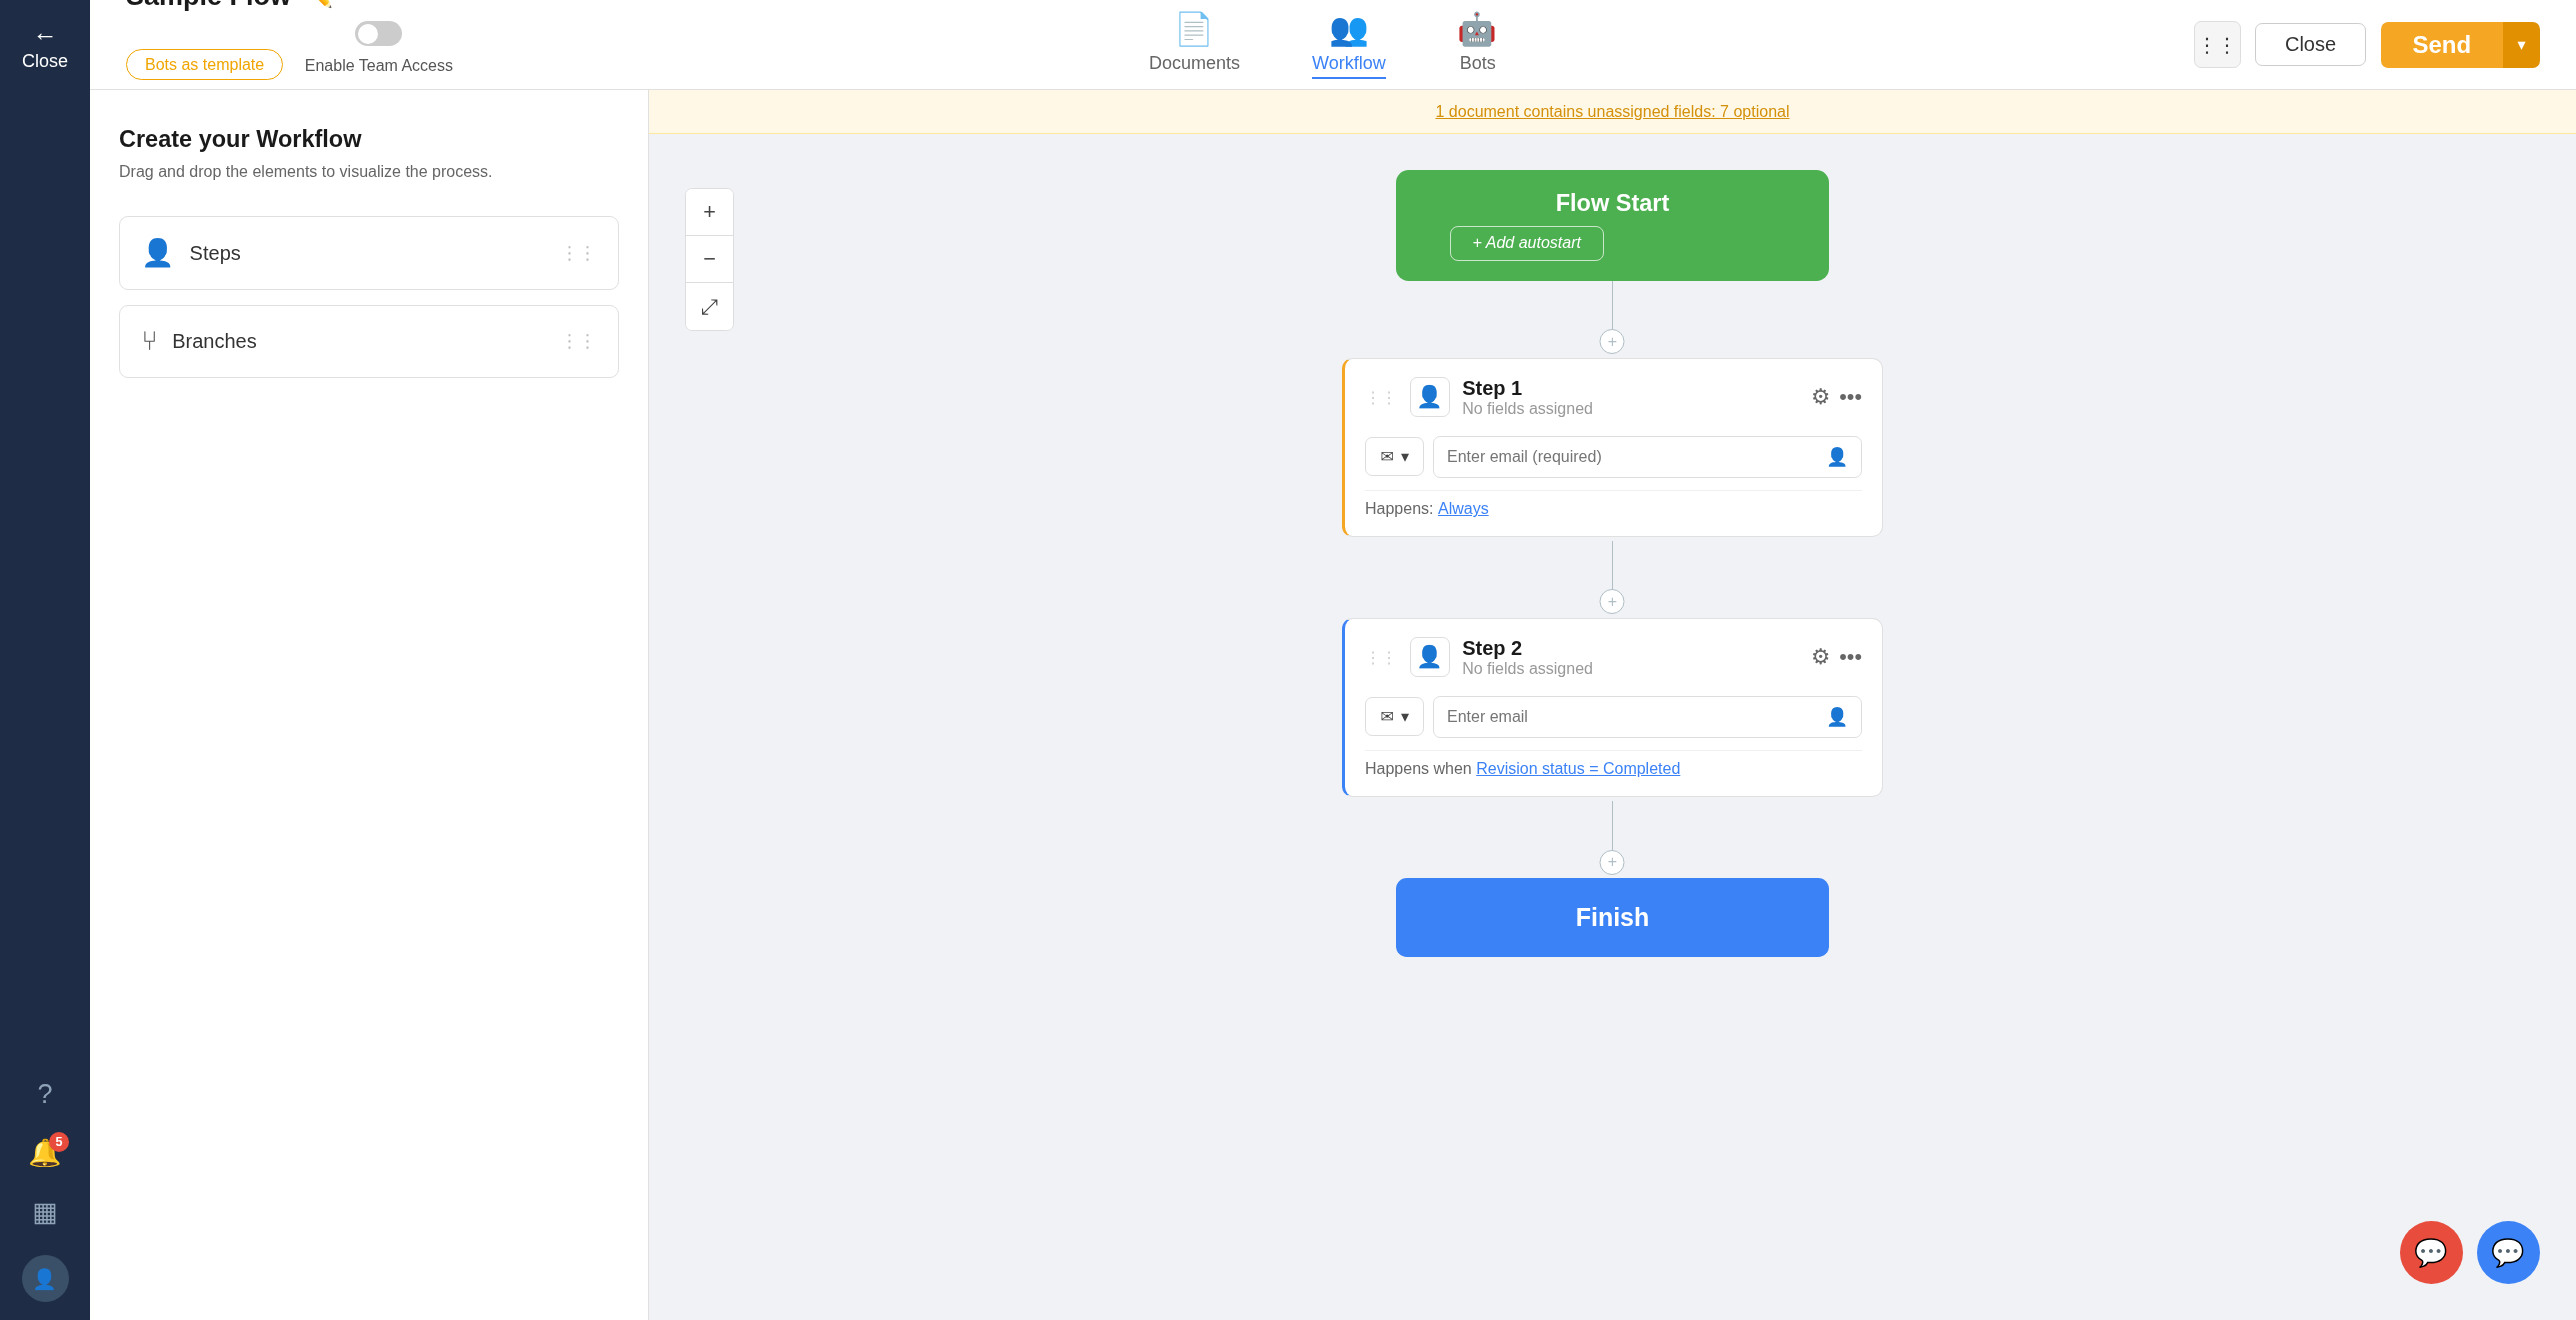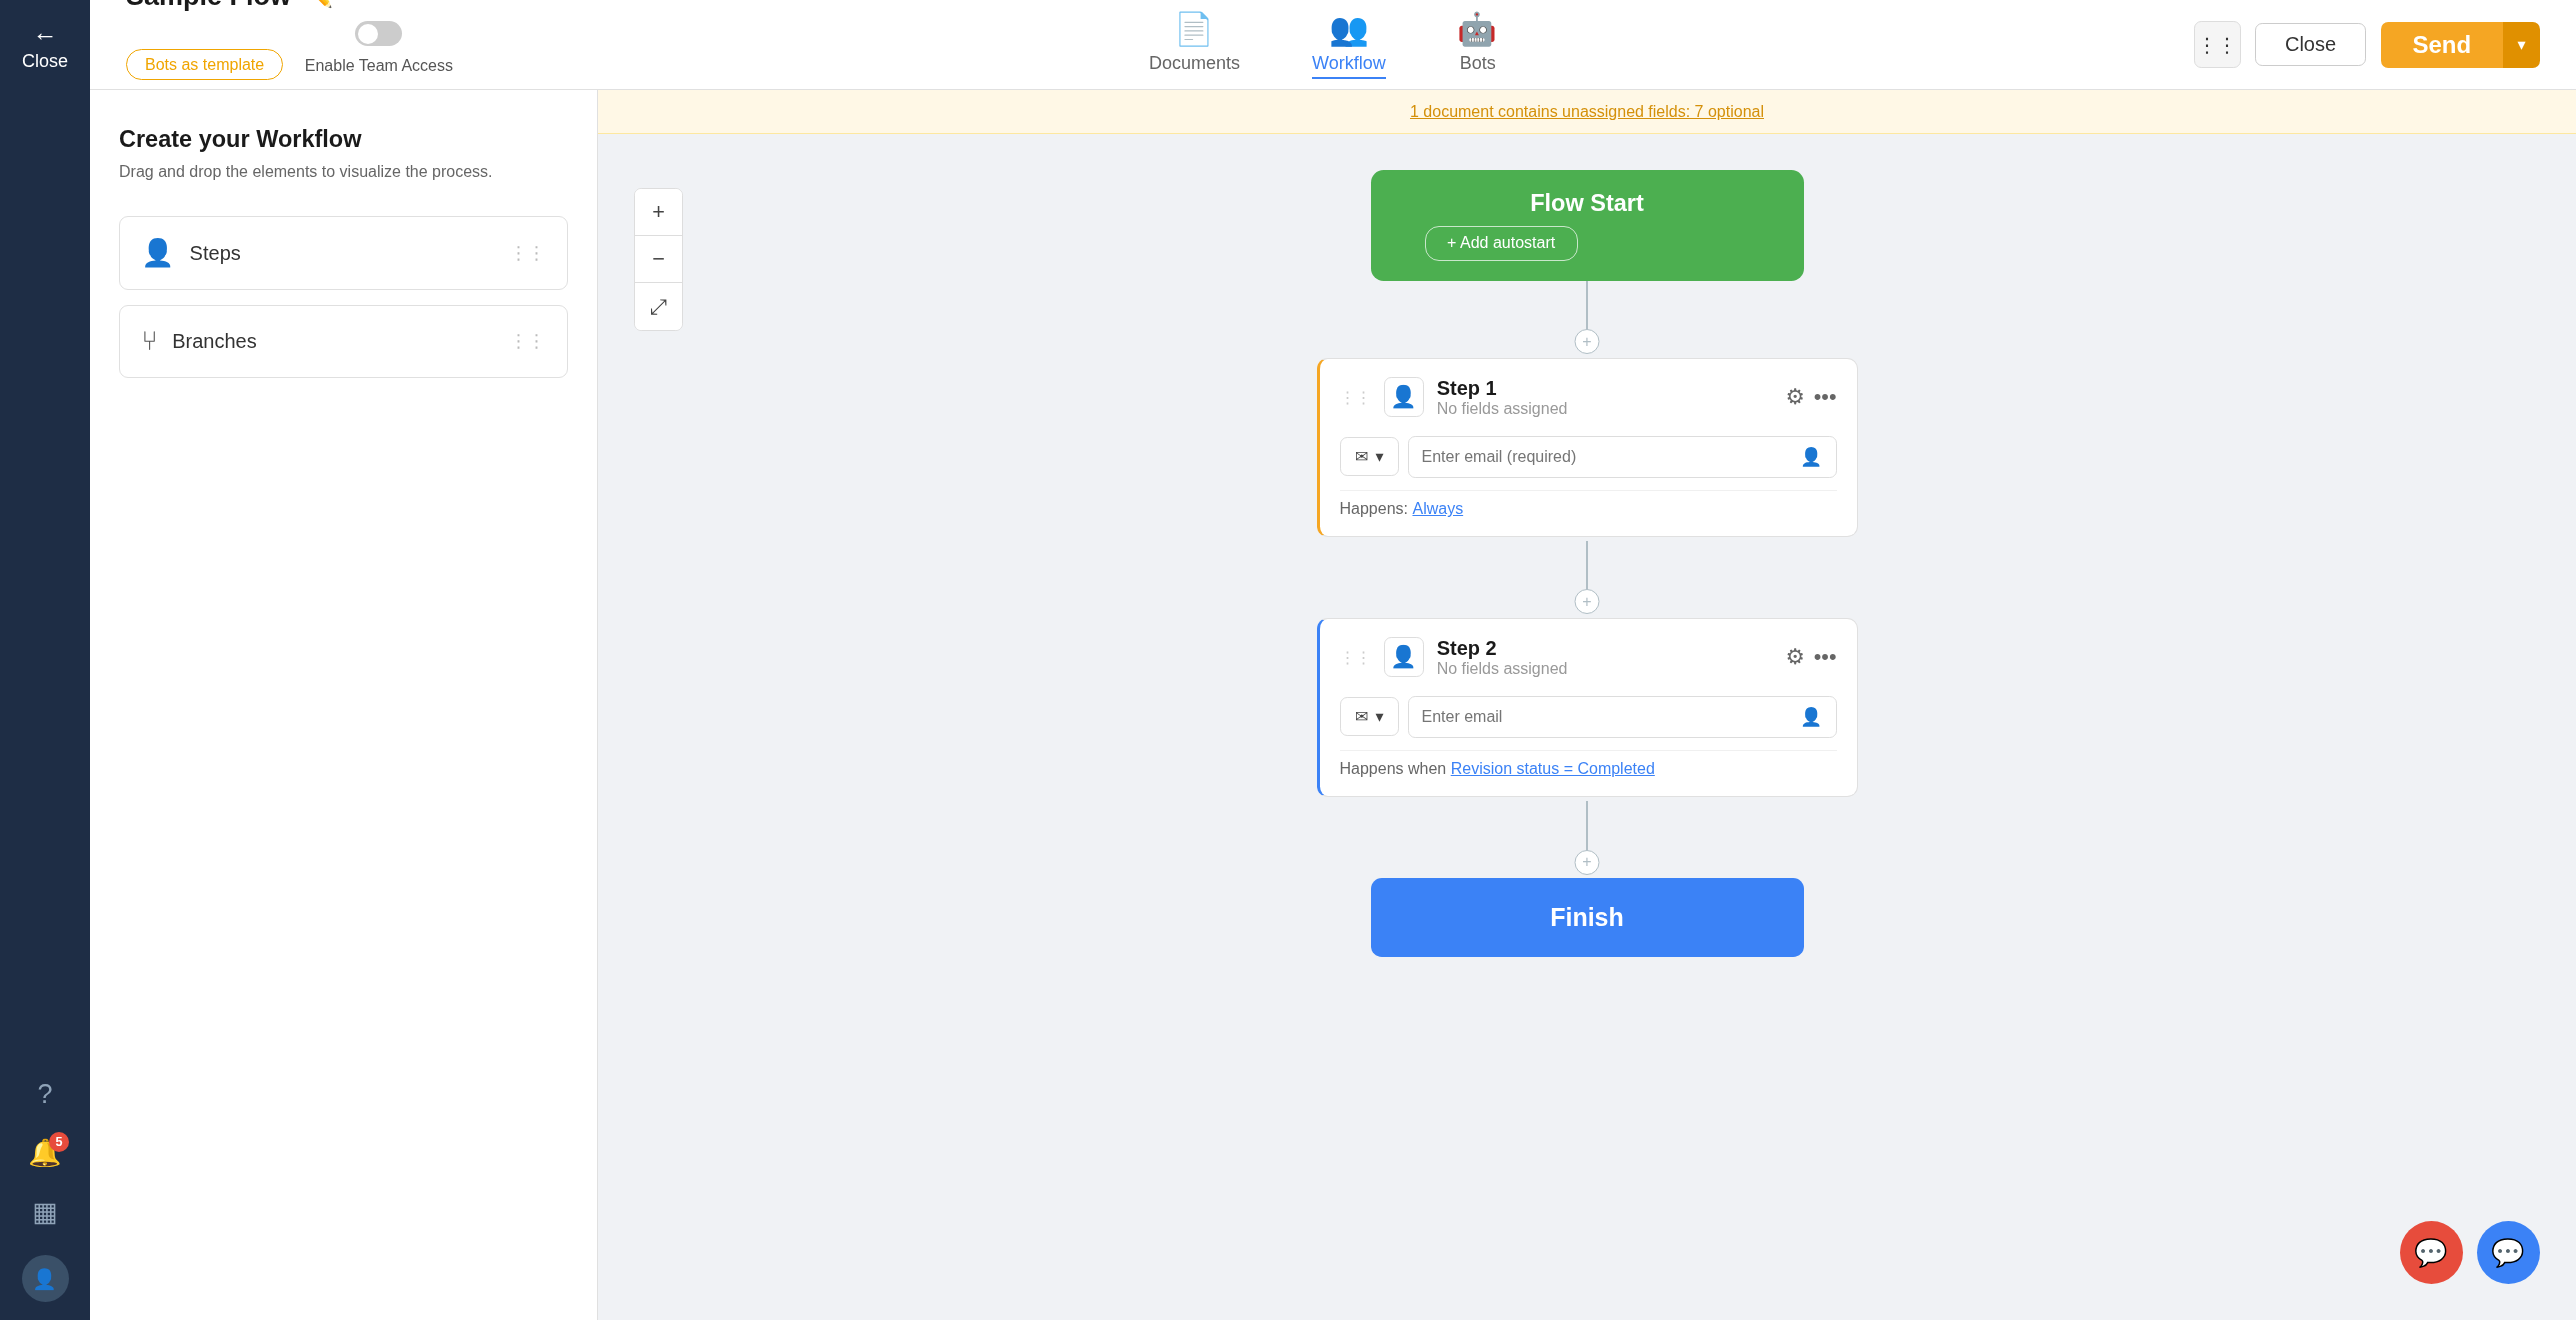--- a/index.html
+++ b/index.html
@@ -181,21 +181,21 @@
       background: #fff;
       border-radius: 50%;
     }
     .info-icon { color: #aaa; cursor: pointer; }
 
     
     .content { display: flex; flex: 1; overflow: hidden; }
 
     
     .sidebar {
-      width: 508px;
+      width: 559px;
       background: #fff;
       border-right: 0.9px solid #e0e0e0;
       padding: 36px 29px;
       flex-shrink: 0;
     }
     .sidebar-title { font-size: 23.5px; font-weight: 700; color: #1a1a1a; margin-bottom: 7.2px; }
     .sidebar-desc { font-size: 16px; color: #666; margin-bottom: 32px; line-height: 1.5; }
     .sidebar-item {
       border: 0.9px solid #e0e0e0;
       border-radius: 9px;
@@ -272,28 +272,29 @@
       font-size: 23.5px;
       font-weight: 700;
       text-align: center;
       width: 433px;
       margin-bottom: 0;
     }
     .add-autostart {
       background: transparent;
       border: 1.8px solid rgba(255,255,255,0.7);
       color: #fff;
-      border-radius: 14px;
+      border-radius: 8px;
       padding: 7.2px 21.6px;
       font-size: 16px;
       cursor: pointer;
       margin-top: 9px;
       display: flex;
       align-items: center;
       gap: 7.2px;
+      font-style: italic;
     }
     .connector-dot {
       width: 25px; height: 25px;
       border: 1.8px solid #b0bec5;
       border-radius: 50%;
       background: #fff;
       display: flex;
       align-items: center;
       justify-content: center;
       position: absolute;

